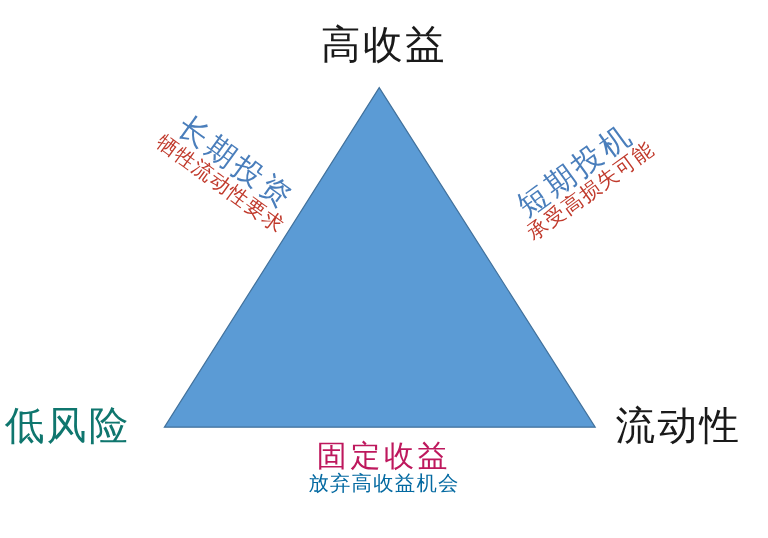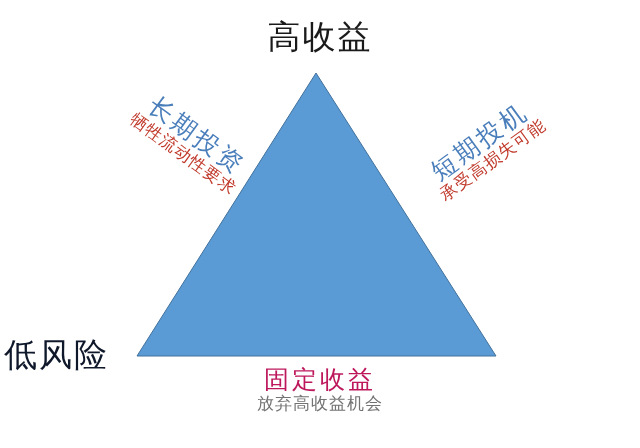--- a/index.html
+++ b/index.html
@@ -105,31 +105,32 @@
 <body>
 
 <div id="canvas" style="width: 640px; height: 448px; background: rgb(255, 255, 255);">
 
   <svg id="triangle-svg" viewBox="0 0 640 448" xmlns="http://www.w3.org/2000/svg">
     <polygon id="triangle-poly" points="316,73 496,356 137,356" fill="#5B9BD5" stroke="#41719C" stroke-width="1"></polygon>
   </svg>
 
   <div class="vertex-label" id="vertex-top" style="color: rgb(26, 26, 26);">高收益</div>
 
-  <div class="vertex-label" id="vertex-bottom-left" style="color: #0f172a;">低风险</div>
+  <div class="vertex-label" id="vertex-bottom-left" style="color: #0f766e;">低风险</div>
 
+  <div class="vertex-label" id="vertex-bottom-right" style="color: rgb(26, 26, 26);">流动性</div>
 
   <div class="edge-group" id="edge-left" style="transform: rotate(36deg);">
     <span class="edge-primary" style="color: rgb(74, 126, 187);">长期投资</span>
     <span class="edge-secondary" style="color: rgb(192, 57, 43);">牺牲流动性要求</span>
   </div>
 
   <div class="edge-group" id="edge-right" style="transform: rotate(-36deg);">
     <span class="edge-primary" style="color: rgb(74, 126, 187);">短期投机</span>
     <span class="edge-secondary" style="color: rgb(192, 57, 43);">承受高损失可能</span>
   </div>
 
   <div class="edge-group" id="edge-bottom">
     <span class="edge-primary" style="color: #be185d;">固定收益</span>
-    <span class="edge-secondary" style="color: #737373;">放弃高收益机会</span>
+    <span class="edge-secondary" style="color: #0369a1;">放弃高收益机会</span>
   </div>
 
 </div>
 
 </body></html>

